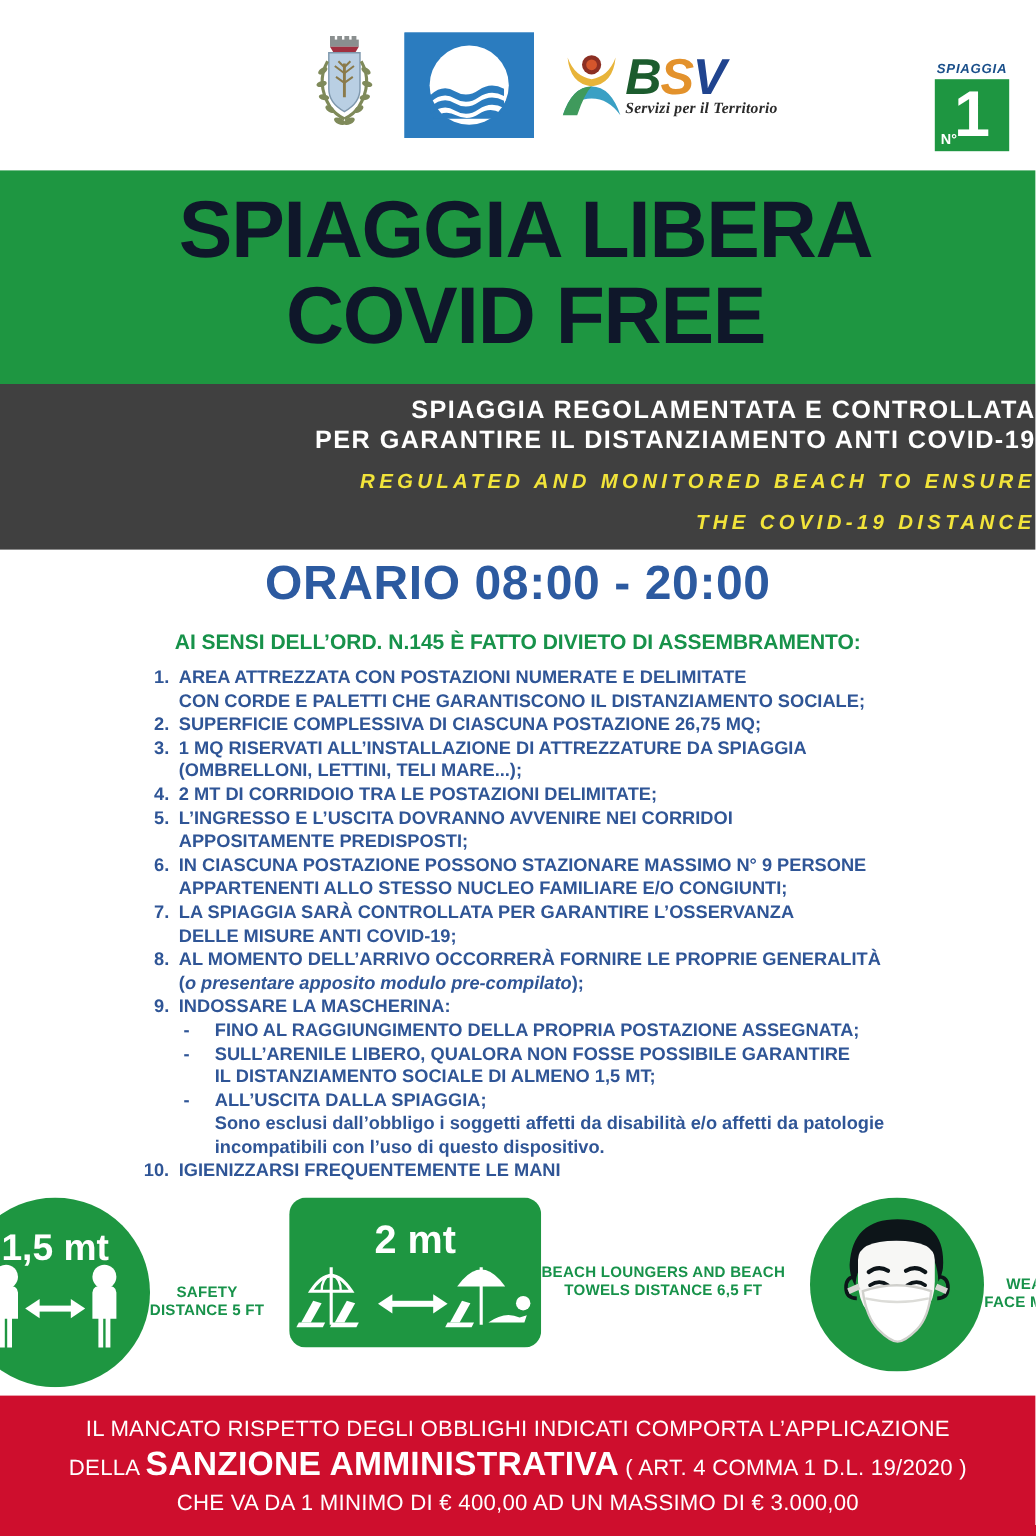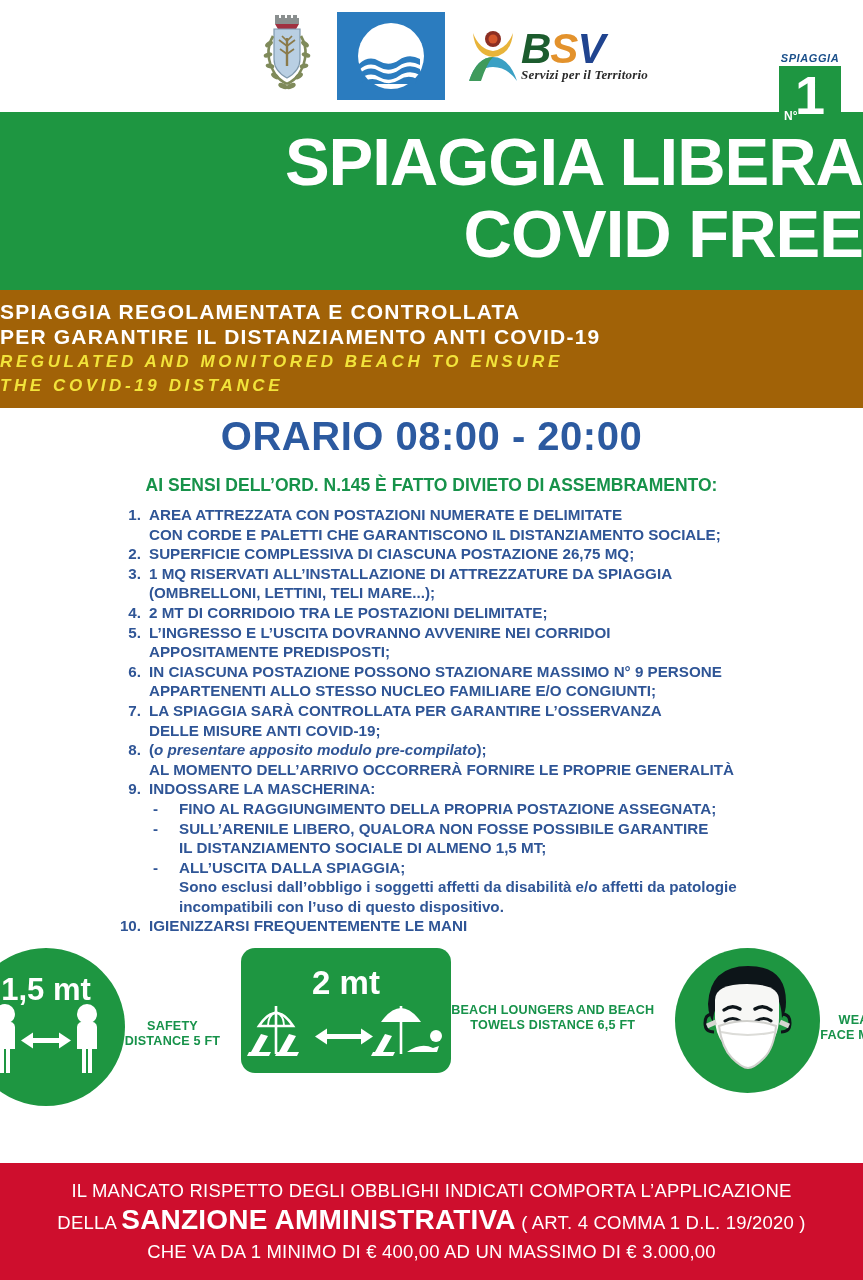--- a/index.html
+++ b/index.html
@@ -19,21 +19,21 @@
     height: 1280px;
     background: #ffffff;
     box-sizing: border-box;
     position: relative;
     display: flex;
     flex-direction: column;
   }
 
   
   .header {
-    height: 112px;
+    height: 142px;
     display: flex;
     align-items: center;
     justify-content: center;
     position: relative;
     flex: none;
     padding-left: 44px;
   }
   .logo-row {
     display: flex;
     align-items: center;
@@ -113,55 +113,55 @@
     position: absolute;
     left: 5px;
     bottom: 3px;
     font-size: 12px;
     font-weight: bold;
   }
 
   
   .title-band {
     background: #1e9641;
-    color: #ffffff;
-    text-align: right;
+    color: #0f172a;
+    text-align: center;
     padding: 14px 0 20px 13px;
     flex: none;
   }
   .title-line {
     font-family: "Liberation Sans", sans-serif;
     font-weight: bold;
     font-size: 67px;
     line-height: 72px;
     letter-spacing: -1px;
   }
 
   
   .subtitle-band {
-    background: #a16207;
-    text-align: left;
+    background: #404040;
+    text-align: right;
     padding: 9px 0 11px 0;
     flex: none;
   }
   .sub-it {
     color: #ffffff;
     font-weight: bold;
     font-size: 21px;
     line-height: 25px;
     letter-spacing: 1.2px;
   }
   .sub-en {
     color: #f2e43a;
     font-weight: bold;
     font-style: italic;
     font-size: 17px;
     line-height: 22px;
     letter-spacing: 3.6px;
-    margin-top: 2px;
+    margin-top: 12px;
   }
 
   
   .body-area {
     flex: 1 1 auto;
     padding: 6px 0 0 0;
     position: relative;
   }
   .orario {
     text-align: center;
@@ -400,22 +400,22 @@
         <div class="rule">
           <div class="rule-num">7.</div>
           <div class="rule-body">
             <span class="ln">LA SPIAGGIA SARÀ CONTROLLATA PER GARANTIRE L’OSSERVANZA</span>
             <span class="ln">DELLE MISURE ANTI COVID-19;</span>
           </div>
         </div>
         <div class="rule">
           <div class="rule-num">8.</div>
           <div class="rule-body">
+            <span class="ln">AL MOMENTO DELL’ARRIVO OCCORRERÀ FORNIRE LE PROPRIE GENERALITÀ</span>
             <span class="ln">(<span class="it">o presentare apposito modulo pre-compilato</span>);</span>
-            <span class="ln">AL MOMENTO DELL’ARRIVO OCCORRERÀ FORNIRE LE PROPRIE GENERALITÀ</span>
           </div>
         </div>
         <div class="rule">
           <div class="rule-num">9.</div>
           <div class="rule-body">
             <span class="ln">INDOSSARE LA MASCHERINA:</span>
             <div class="sublist">
               <div class="subitem">
                 <div class="sub-dash">-</div>
                 <div class="sub-body">

